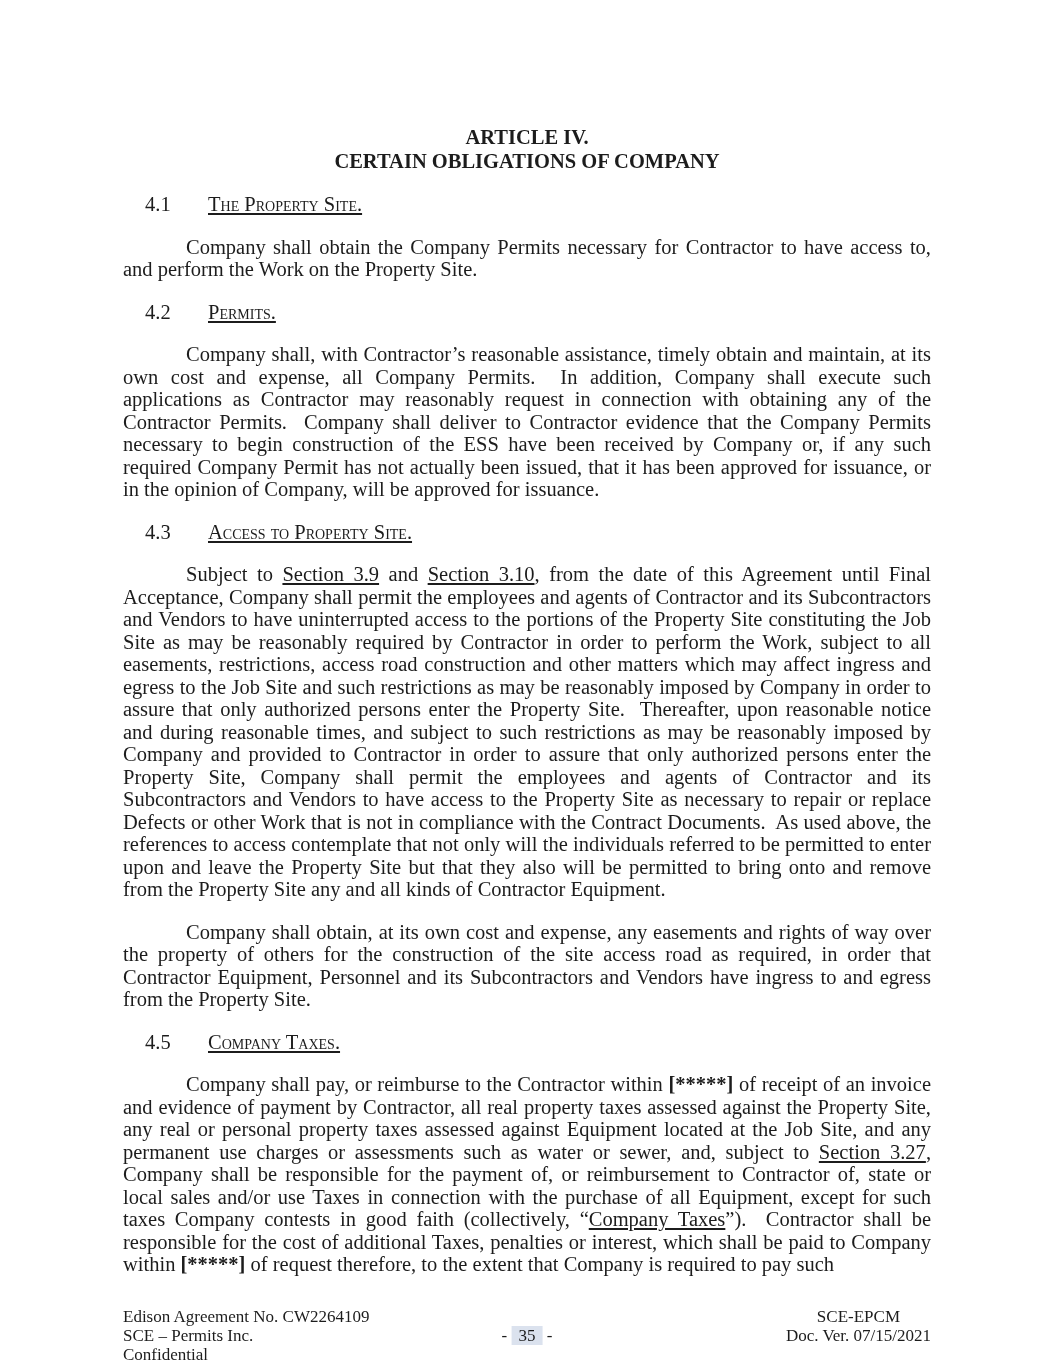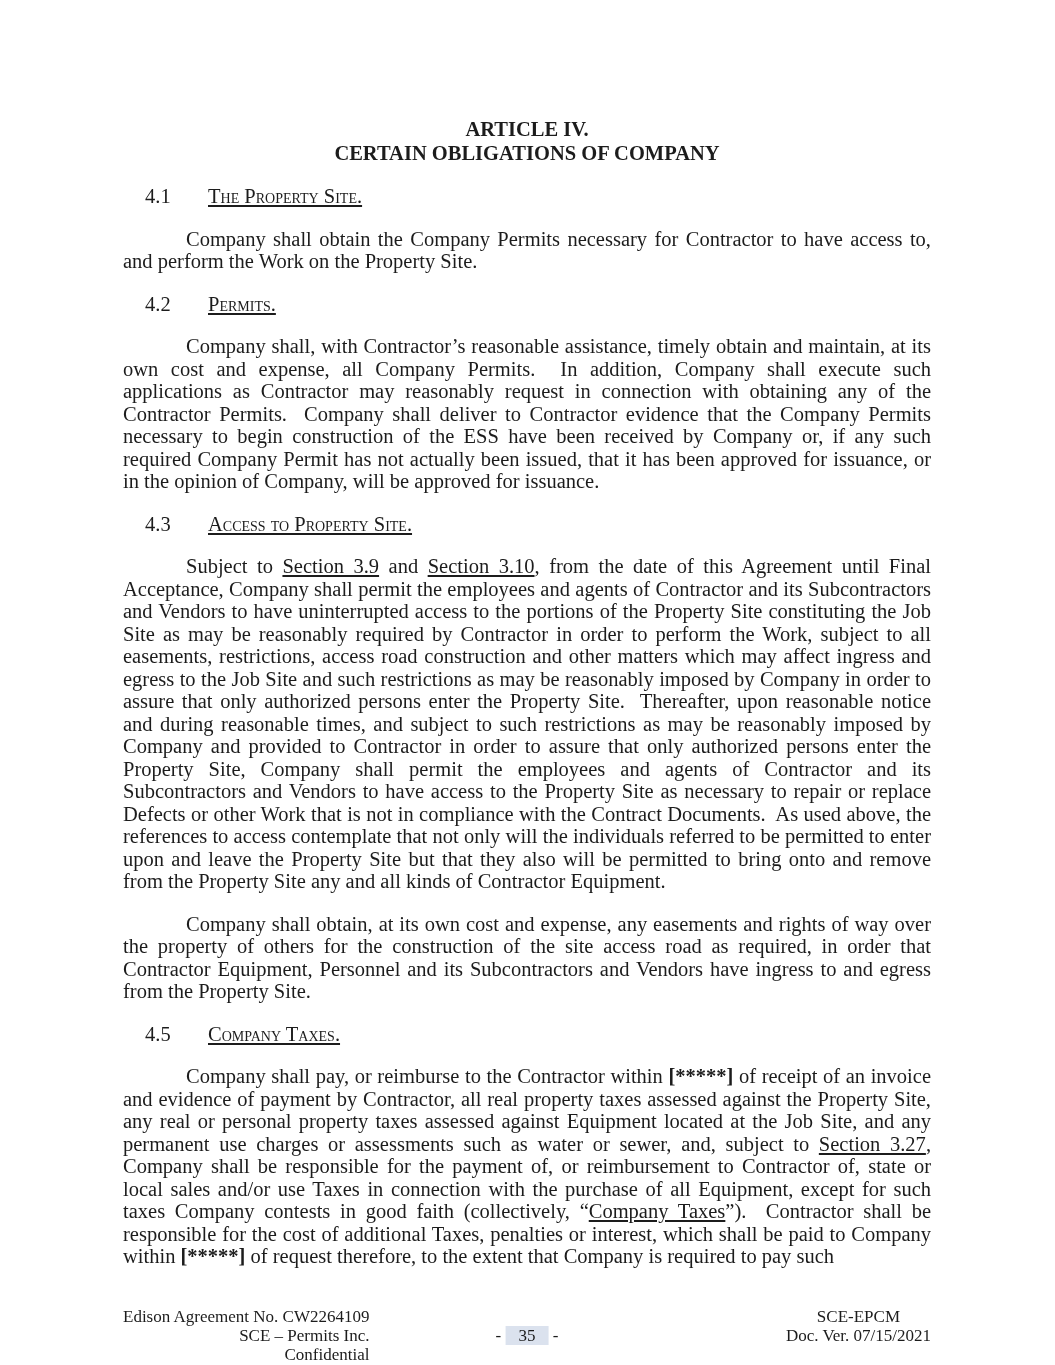--- a/index.html
+++ b/index.html
@@ -15,21 +15,21 @@
     padding: 117px 124px 0 123px;
     color: #1c1c1c;
     font-size: 20.5px;
     line-height: 22.5px;
     overflow: hidden;
   }
   .title {
     text-align: center;
     font-weight: 700;
     line-height: 24px;
-    margin: 0 0 12px 0;
+    margin: 8px 0 12px 0;
   }
   .sec-head { margin: 20px 0; }
   .sec-num { display: inline-block; width: 63px; margin-left: 22px; }
   .sec-title {
     font-variant: small-caps;
     text-decoration: underline;
   }
   .para {
     margin: 20px 0;
     text-align: justify;
@@ -37,28 +37,28 @@
     white-space: pre-wrap;
   }
   .u { text-decoration: underline; }
   .b { font-weight: 700; }
   .footer {
     position: absolute;
     left: 123px; right: 124px; bottom: 58px;
     font-size: 17px;
     line-height: 19px;
   }
-  .f-left { position: absolute; left: 0; top: 0; text-align: right; font-family: Liberation Serif, serif; }
+  .f-left { position: absolute; left: 0; top: 0; text-align: left; font-family: Liberation Serif, serif; }
   .f-center {
     position: absolute; left: 50%; top: 19px;
     transform: translateX(-50%);
     white-space: pre;
   }
   .f-right { position: absolute; right: 0; top: 0; text-align: center; }
-  .pg { padding: 0 13px; text-align: center; }
+  .pg { padding: 0 7px; text-align: center; }
 </style>
 </head>
 <body>
 
 <div class="page" style="color: rgb(28, 28, 28); background: rgb(255, 255, 255);">
 
   <div class="title">
     <div>ARTICLE IV.</div>
     <div>CERTAIN OBLIGATIONS OF COMPANY</div>
   </div>

